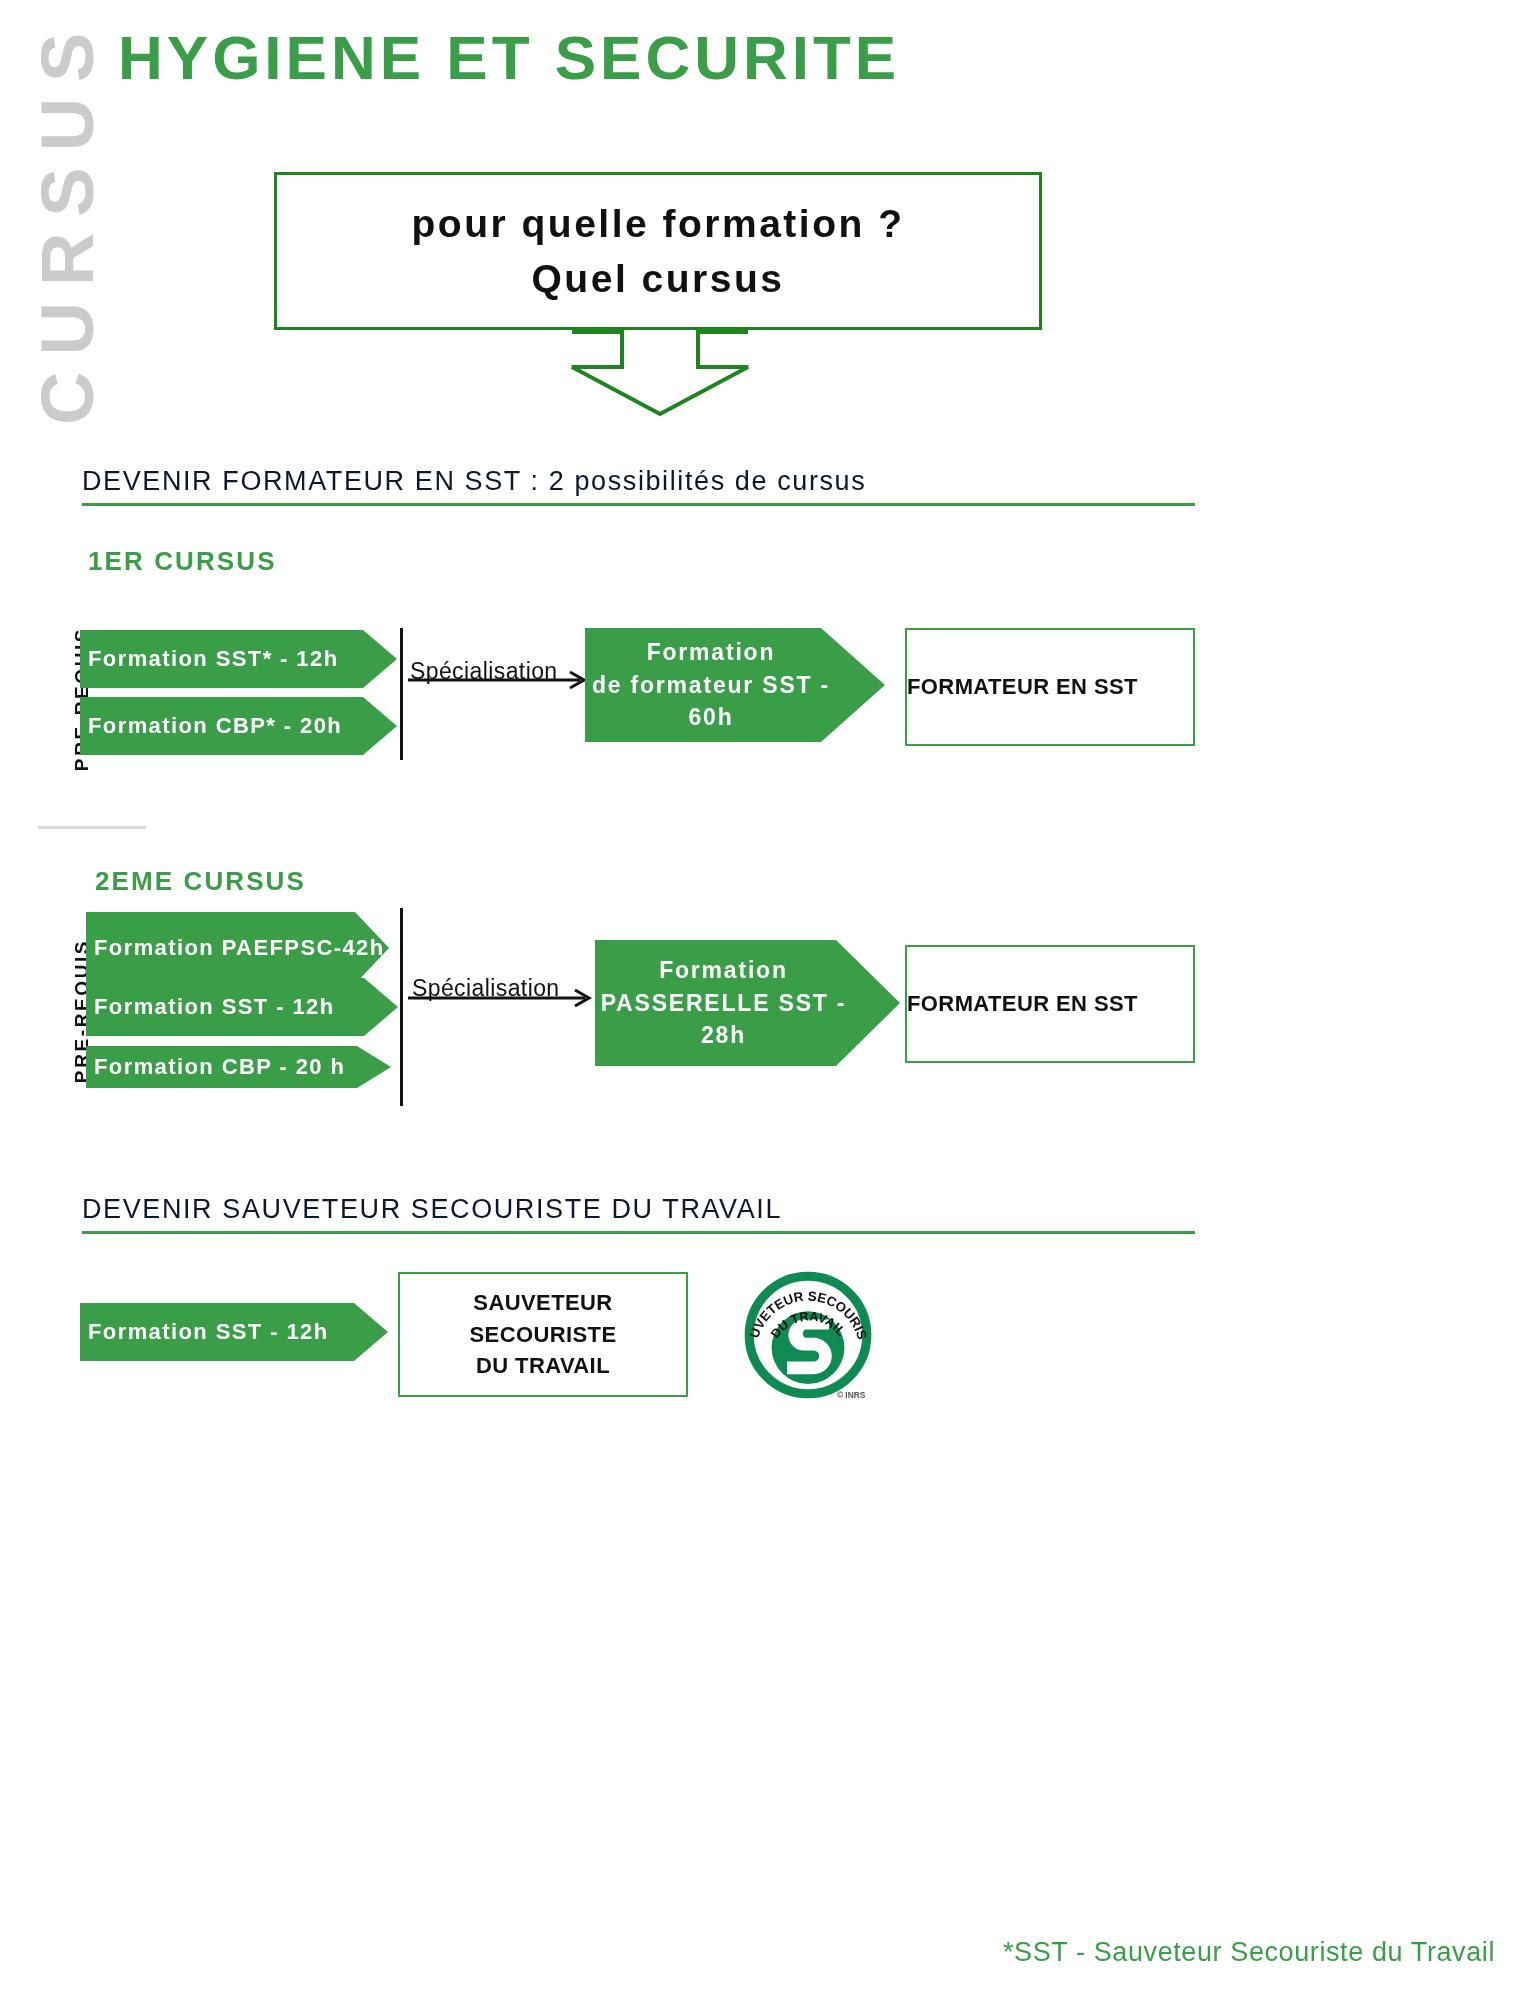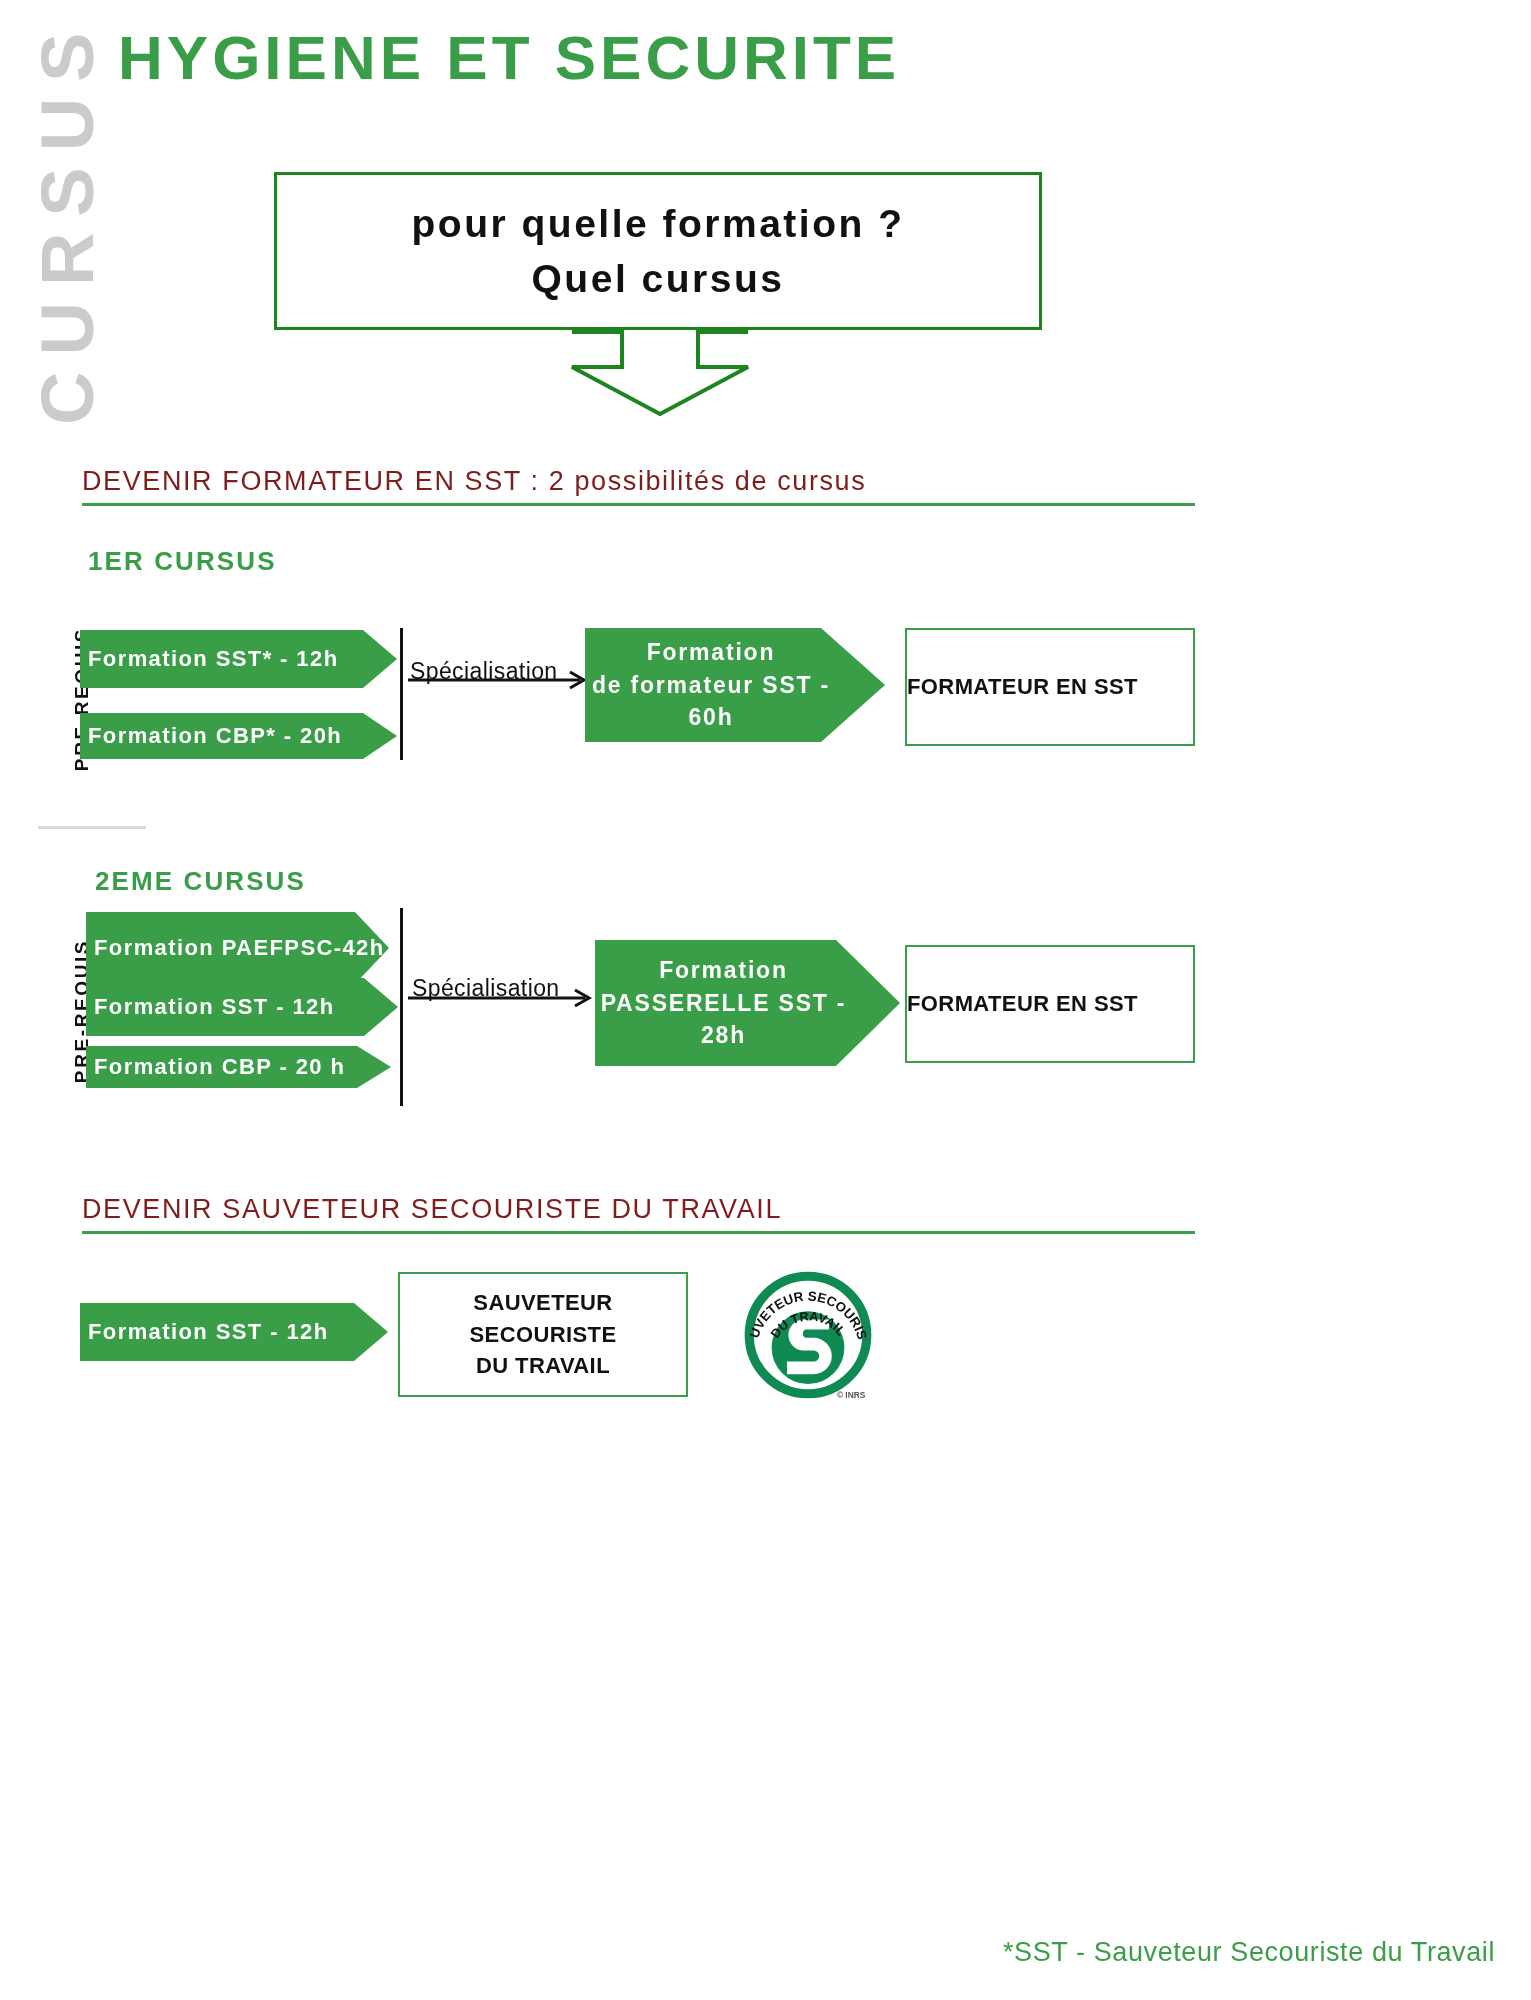--- a/index.html
+++ b/index.html
@@ -86,21 +86,21 @@
   .section-head {
     position: absolute;
     left: 82px;
     width: 1113px;
     border-bottom: 3px solid #3a9e48;
     padding-bottom: 6px;
   }
   .section-head .sh-text {
     font-size: 27px;
     letter-spacing: 1.6px;
-    color: #7f1d1d;
+    color: #0f172a;
     white-space: nowrap;
   }
 
   
   .cursus-label {
     position: absolute;
     color: #3a9e48;
     font-size: 26px;
     font-weight: bold;
     letter-spacing: 2.1px;
@@ -236,21 +236,21 @@
     <span class="sh-text">DEVENIR FORMATEUR EN SST : 2 possibilités de cursus</span>
   </div>
 
   <div class="cursus-label" style="left:88px; top:546px;">1ER CURSUS</div>
 
   <div class="prereq" style="left:-8px; top:688px; width:180px;">PRE-REQUIS</div>
 
   <div class="chev" style="left:80px; top:630px; width:317px; height:58px;">
     <span class="chev-label">Formation SST* - 12h</span>
   </div>
-  <div class="chev" style="left:80px; top:697px; width:317px; height:46px;margin-top:16px;">
+  <div class="chev" style="left:80px; top:697px; width:317px; height:58px;">
     <span class="chev-label">Formation CBP* - 20h</span>
   </div>
 
   <div class="divider-v" style="left:400px; top:628px; height:132px;"></div>
   <div class="spec-label" style="left:410px; top:658px;">Spécialisation</div>
   <div class="h-arrow" style="left:408px; top:670px; width:180px;">
     <svg width="180" height="20" viewBox="0 0 180 20">
       <line x1="0" y1="10" x2="172" y2="10" stroke="#111" stroke-width="3"></line>
       <polyline points="162,2 176,10 162,18" fill="none" stroke="#111" stroke-width="3"></polyline>
     </svg>

